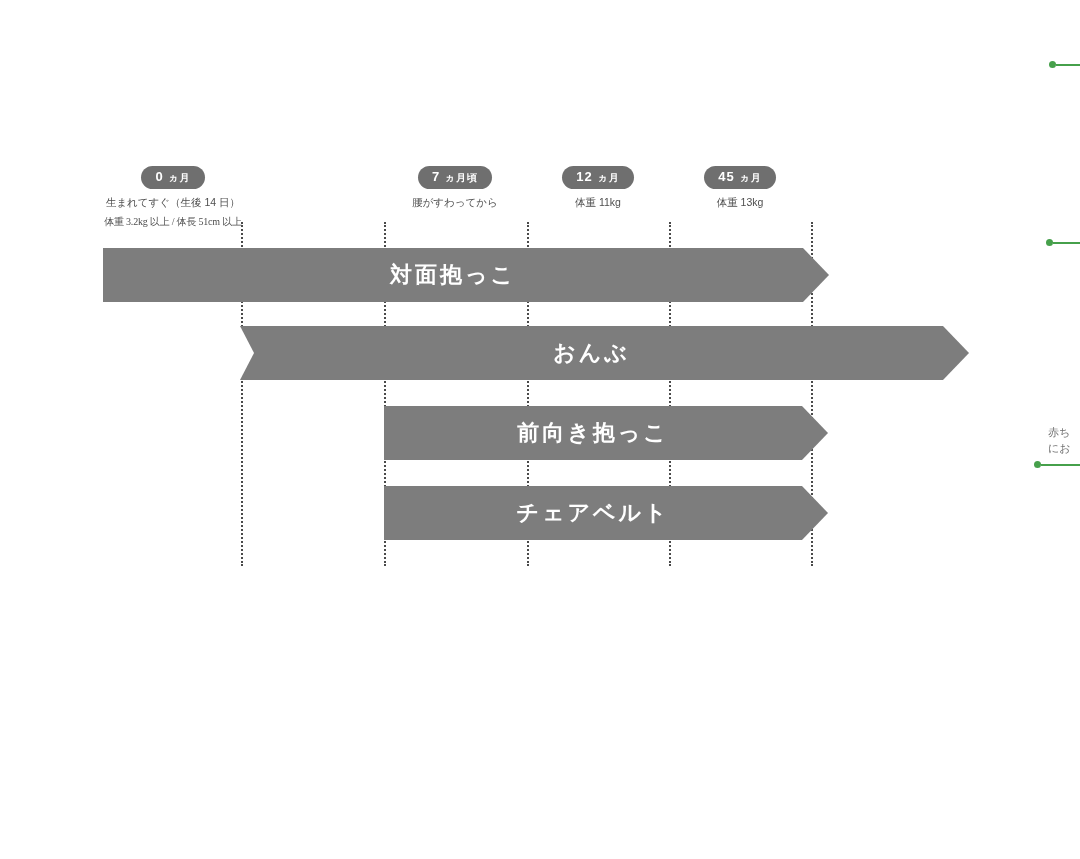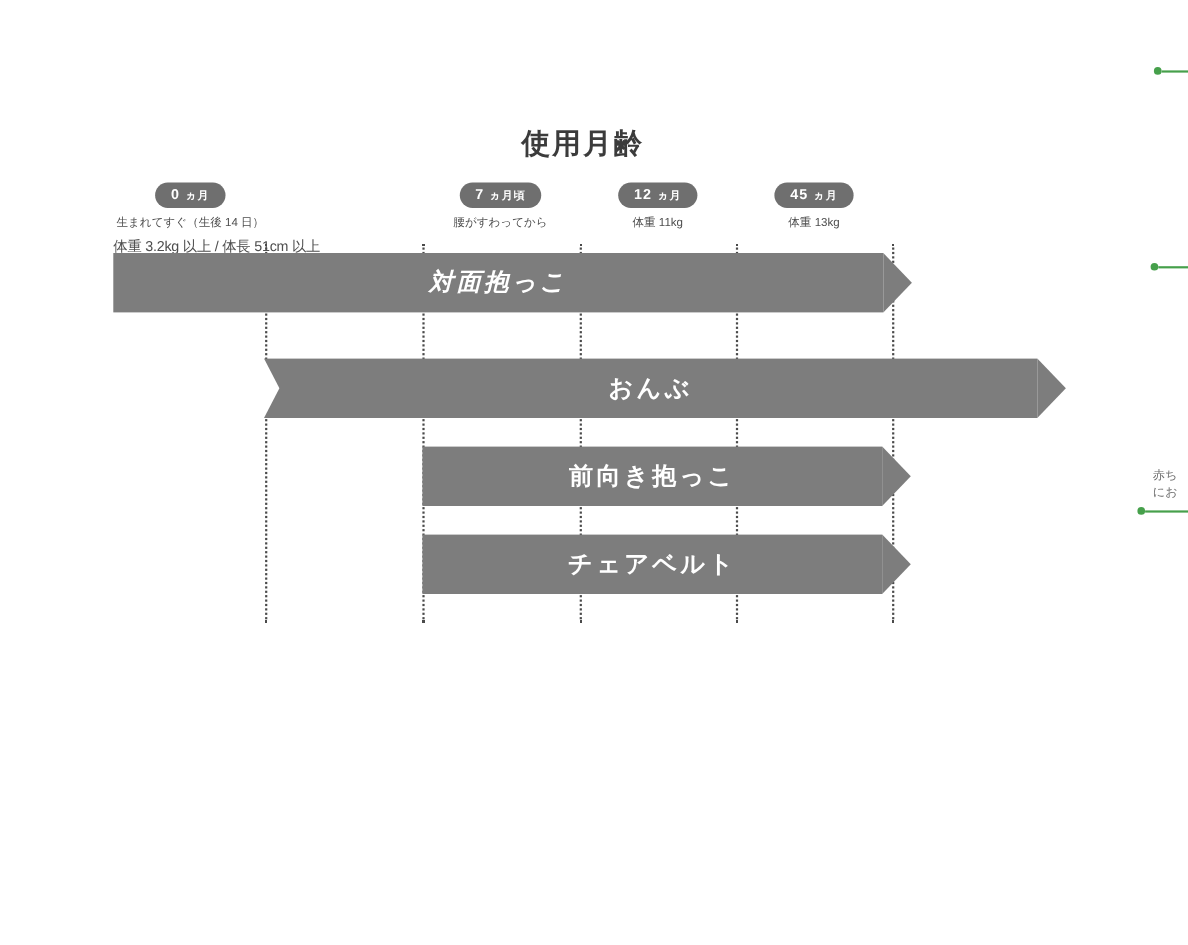--- a/index.html
+++ b/index.html
@@ -59,22 +59,23 @@
     text-align: center;
   }
   .ms-sub {
     margin-top: 6px;
     font-size: 10.5px;
     line-height: 1.35;
     color: #4e4e4e;
     white-space: nowrap;
   }
   .ms-sub.small {
-    font-size: 13px;
+    font-size: 10px;
     letter-spacing: -0.2px;
+    font-family: Liberation Serif, serif;
   }
 
   
   .guide {
     position: absolute;
     width: 0;
     border-left: 2px dotted #4a4a4a;
   }
 
   
@@ -140,21 +141,20 @@
   }
   .side-text.grey {
     color: #6d6d6d;
   }
 </style>
 </head>
 <body>
 
 <div id="stage">
 
-  <div id="chart-title">使用月齢</div>
 
   <div class="milestone" style="left:103px; top:166px; width:140px;">
     <span class="pill"><span>0</span>&nbsp;<span class="unit">ヵ月</span></span>
     <div class="ms-sub">生まれてすぐ（生後 14 日）</div>
     <div class="ms-sub small">体重 3.2kg 以上 / 体長 51cm 以上</div>
   </div>
 
 
   <div class="milestone" style="left:385px; top:166px; width:140px;">
     <span class="pill"><span>7</span>&nbsp;<span class="unit">ヵ月頃</span></span>
@@ -171,21 +171,21 @@
     <div class="ms-sub">体重 13kg</div>
   </div>
 
 
   <div class="guide" style="left:241px; top:222px; height:344px;"></div>
   <div class="guide" style="left:384px; top:222px; height:344px;"></div>
   <div class="guide" style="left:527px; top:222px; height:344px;"></div>
   <div class="guide" style="left:669px; top:222px; height:344px;"></div>
   <div class="guide" style="left:811px; top:222px; height:344px;"></div>
 
-  <div class="bar" style="left:103px; top:230px; width:700px;font-style:italic;">
+  <div class="bar" style="left:103px; top:248px; width:700px;">
     <span class="arrow-right"></span>
     <span class="bar-label">対面抱っこ</span>
   </div>
 
   <div class="bar" style="left:240px; top:326px; width:703px;">
     <span class="notch-left"></span>
     <span class="arrow-right"></span>
     <span class="bar-label">おんぶ</span>
   </div>
 

